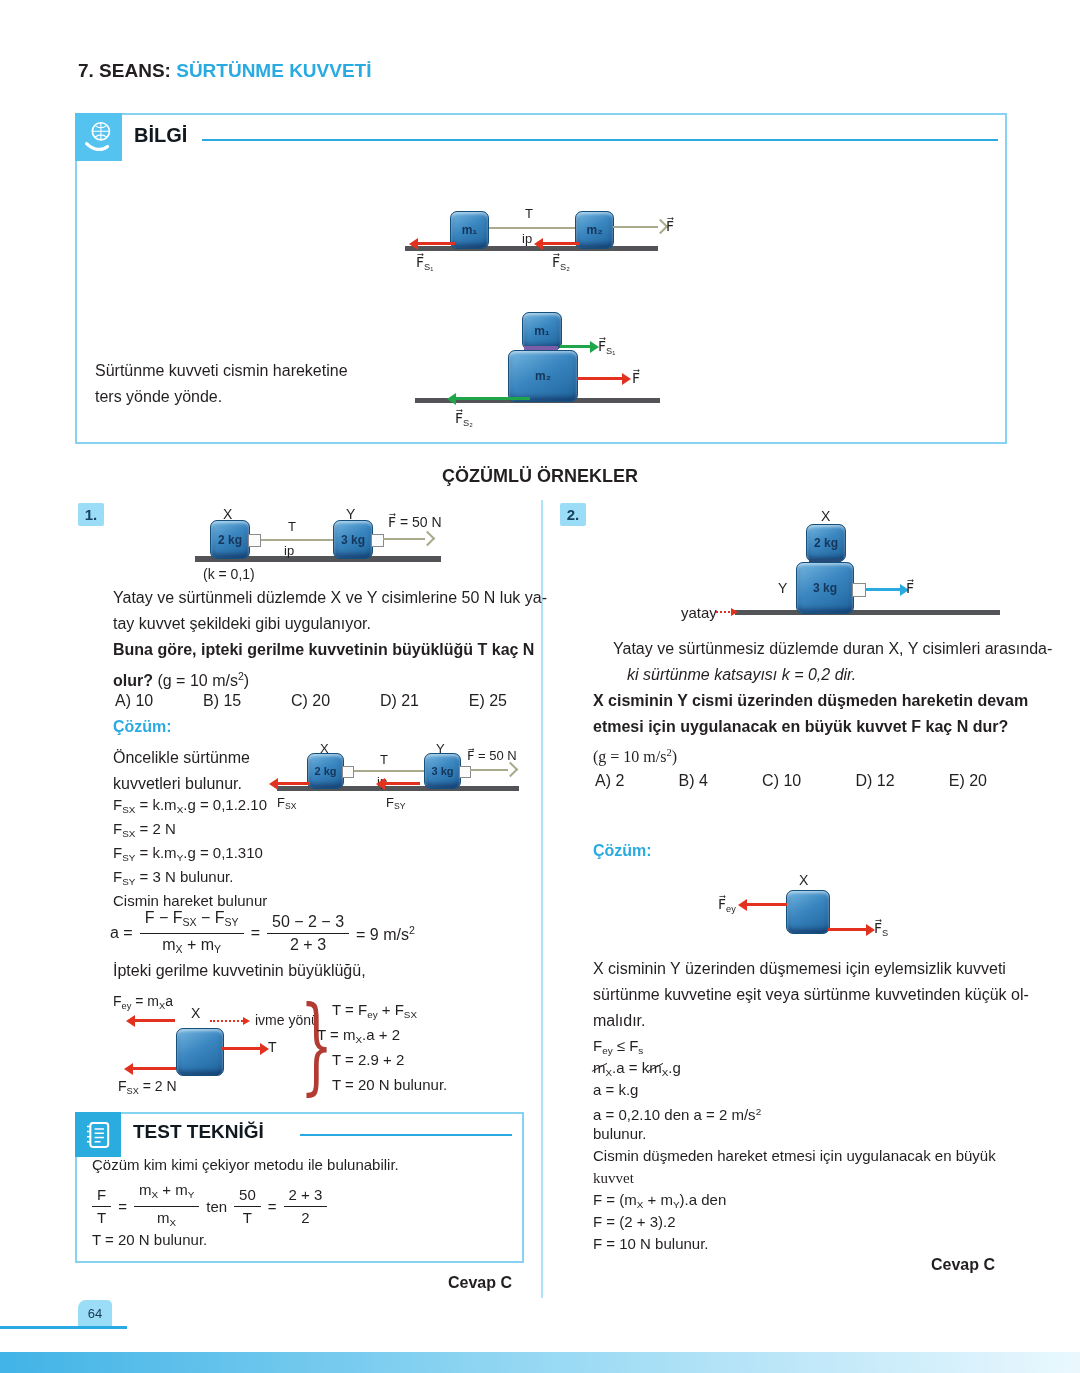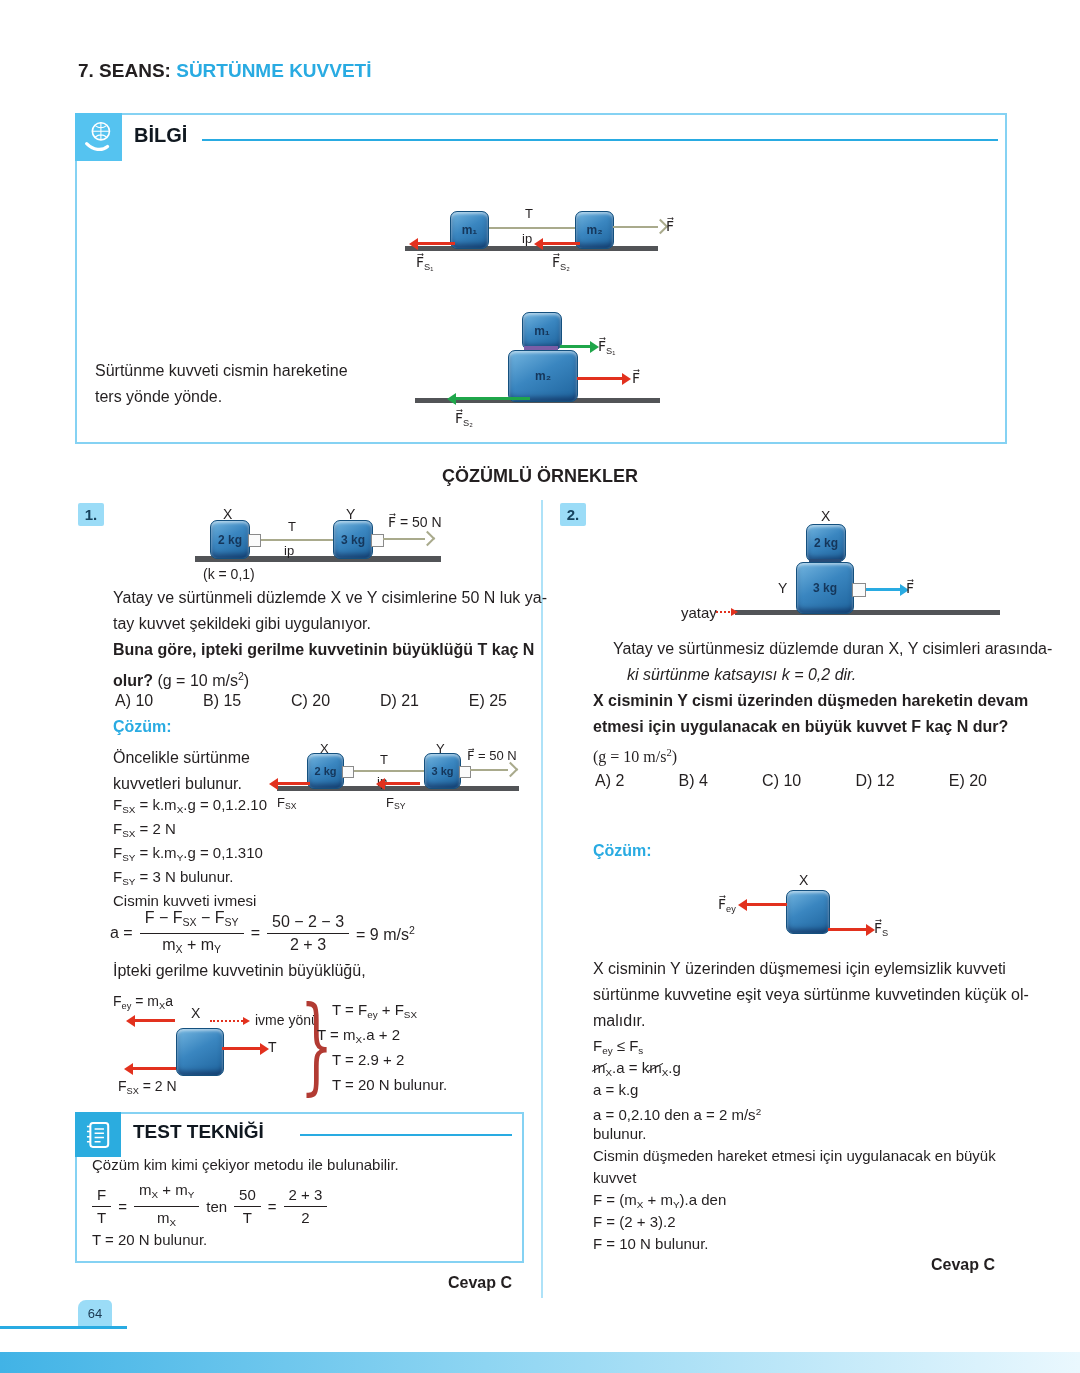--- a/index.html
+++ b/index.html
@@ -171,21 +171,21 @@
   <div class="abs xs" style="left:467px;top:748px;">F⃗ = 50 N</div>
   <div class="ar l" style="left:278px;top:782px;width:32px;background:#e2311e;color:#e2311e;"></div>
   <div class="ar l" style="left:385px;top:782px;width:35px;background:#e2311e;color:#e2311e;"></div>
   <div class="abs xs" style="left:277px;top:795px;">F<span class="sb">SX</span></div>
   <div class="abs xs" style="left:386px;top:795px;">F<span class="sb">SY</span></div>
 
   <div class="abs sm" style="left:113px;top:793px;">F<span class="sb">SX</span> = k.m<span class="sb">X</span>.g = 0,1.2.10</div>
   <div class="abs sm" style="left:113px;top:817px;">F<span class="sb">SX</span> = 2 N</div>
   <div class="abs sm" style="left:113px;top:841px;">F<span class="sb">SY</span> = k.m<span class="sb">Y</span>.g = 0,1.310</div>
   <div class="abs sm" style="left:113px;top:865px;">F<span class="sb">SY</span> = 3 N bulunur.</div>
-  <div class="abs sm" style="left:113px;top:889px;">Cismin kuvveti ivmesi</div>
+  <div class="abs sm" style="left:113px;top:889px;">Cismin hareket bulunur</div>
 
   <div class="abs eqrow" style="left:110px;top:908px;">
     <span>a =</span>
     <span class="frac">
         <span class="fn">F − F<span class="sb">SX</span> − F<span class="sb">SY</span></span>
         <span class="fd">m<span class="sb">X</span> + m<span class="sb">Y</span></span>
       </span>
     <span>=</span>
     <span class="frac">
         <span class="fn">50 − 2 − 3</span>
@@ -291,21 +291,21 @@
   <div class="abs txt" style="left:593px;top:956px;">X cisminin Y üzerinden düşmemesi için eylemsizlik kuvveti</div>
   <div class="abs txt" style="left:593px;top:982px;">sürtünme kuvvetine eşit veya sürtünme kuvvetinden küçük ol-</div>
   <div class="abs txt" style="left:593px;top:1008px;">malıdır.</div>
 
   <div class="abs sm" style="left:593px;top:1034px;">F<span class="sb">ey</span> ≤ F<span class="sb">s</span></div>
   <div class="abs sm" style="left:593px;top:1056px;"><span class="stk">m</span><span class="sb">X</span>.a = k<span class="stk">m</span><span class="sb">X</span>.g</div>
   <div class="abs sm" style="left:593px;top:1078px;">a = k.g</div>
   <div class="abs sm" style="left:593px;top:1100px;">a = 0,2.10 den a = 2 m/s<span class="sp">2</span></div>
   <div class="abs sm" style="left:593px;top:1122px;">bulunur.</div>
   <div class="abs sm" style="left:593px;top:1144px;">Cismin düşmeden hareket etmesi için uygulanacak en büyük</div>
-  <div class="abs sm" style="left:593px;top:1166px;">kuvvet</div>
+  <div class="abs sm" style="left:593px;top:1166px;font-family:Liberation Serif, serif;">kuvvet</div>
   <div class="abs sm" style="left:593px;top:1188px;">F = (m<span class="sb">X</span> + m<span class="sb">Y</span>).a den</div>
   <div class="abs sm" style="left:593px;top:1210px;">F = (2 + 3).2</div>
   <div class="abs sm" style="left:593px;top:1232px;">F = 10 N bulunur.</div>
 
   <div class="abs b" style="left:845px;top:1256px;width:150px;text-align:right;font-size:16px;">Cevap C</div>
 
   <div class="abs" style="left:78px;top:1300px;width:34px;height:26px;background:#9bdcf7;border-radius:8px 5px 0 0;display:flex;align-items:center;justify-content:center;font-size:13px;color:#1a3a52;">64</div>
   <div class="abs" style="left:0;top:1326px;width:127px;height:3px;background:#29abe2;"></div>
   <div class="abs" style="left:0;top:1352px;width:1080px;height:21px;background:linear-gradient(to right,#41b3e6 0%,#8ed5f2 45%,#eaf8fe 100%);"></div>
 

